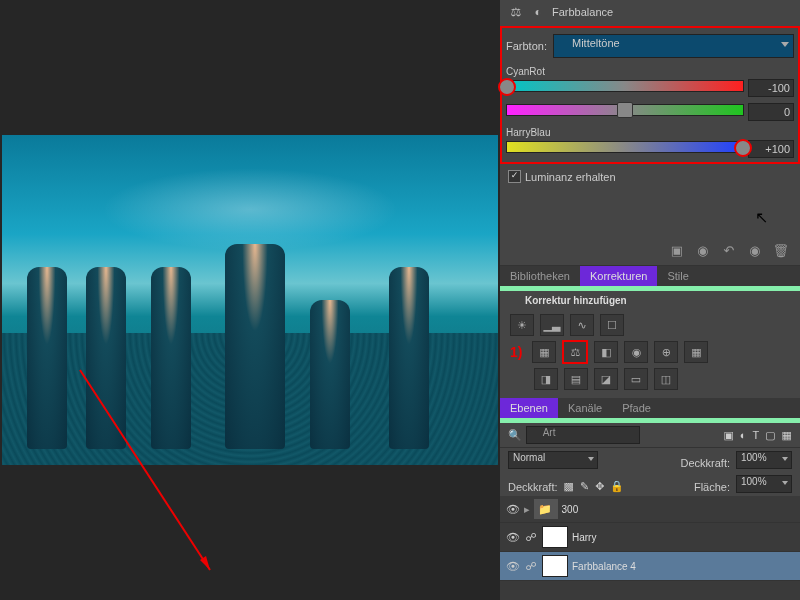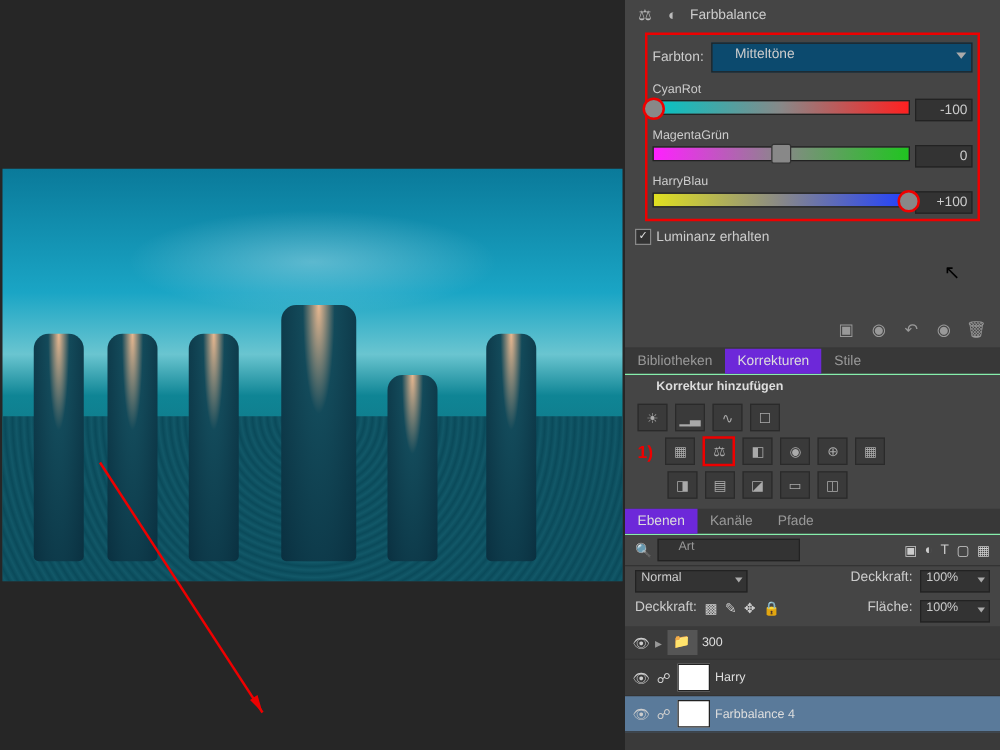--- a/index.html
+++ b/index.html
@@ -6,46 +6,46 @@
 .app{display:flex;width:800px;height:600px}
 .canvas{flex:1;background:#262626;display:flex;align-items:center;justify-content:center;position:relative}
 .photo{width:496px;height:330px;background:linear-gradient(180deg,#0a7a9a 0%,#1aa5c5 30%,#6ac5d0 45%,#0f8595 55%,#155565 100%);position:relative;overflow:hidden}
 .photo .sky::after{content:"";position:absolute;top:10%;left:20%;width:60%;height:25%;background:radial-gradient(ellipse,rgba(255,255,255,.3) 0%,transparent 70%)}
 .ground{position:absolute;bottom:0;left:0;right:0;height:40%;background:repeating-radial-gradient(circle at 50% 0,#0a4a5a 0,#125868 3px,#0a4a5a 6px)}
 .figure{position:absolute;bottom:5%;width:40px;height:55%;background:radial-gradient(ellipse at top,#e8b890 0%,#134a5a 30%,#0a3040 100%);border-radius:12px 12px 4px 4px}
 .figure.main{left:45%;width:60px;height:62%;z-index:2}
 .panel{width:300px;background:#454545;display:flex;flex-direction:column;font-size:11px}
 .hdr{display:flex;align-items:center;gap:6px;padding:4px 8px;background:#454545}
 .icon{width:16px;height:16px;display:flex;align-items:center;justify-content:center;font-size:12px;color:#bbb}
-.highlight-box{border:2px solid #e00;margin:2px 16px;padding:4px}
+.highlight-box{border:2px solid #e00;margin:2px 0;padding:4px}
 .row{display:flex;align-items:center;gap:6px;padding:2px 0}
 .dropdown{flex:1;background:#0c4a6e;border:1px solid #222;color:#ccc;padding:2px 18px;height:18px;position:relative}
 .dropdown::after{content:"";position:absolute;right:4px;top:7px;border-left:4px solid transparent;border-right:4px solid transparent;border-top:5px solid #aaa}
 .slider-group{margin-top:6px}
 .slider-labels{display:flex;justify-content:flex-start;font-size:10px;margin-bottom:2px}
 .slider-track{position:relative;height:10px;border:1px solid #222;margin-bottom:4px}
 .slider-handle{position:absolute;top:-3px;width:14px;height:14px;background:#888;border:1px solid #333;border-radius:2px;transform:translateX(-50%)}
 .slider-handle.hl{border:2px solid #e00;border-radius:50%}
 .val-box{width:38px;height:16px;background:#333;border:1px solid #222;color:#ccc;text-align:right;padding:0 3px;font-size:11px;margin-left:4px}
 .chk{display:flex;align-items:center;gap:4px;padding:4px 8px}
 .chk-box{width:11px;height:11px;border:1px solid #888;background:#333;font-size:9px;line-height:9px;text-align:center;color:#ddd}
 .icon-row{display:flex;gap:8px;justify-content:flex-end;padding:6px 10px;border-bottom:1px solid #333}
 .icon-row .ic{width:18px;height:16px;color:#999;font-size:13px;text-align:center;cursor:pointer}
-.tabs{display:flex;background:#383838;border-bottom:1px solid #86efac}
+.tabs{display:flex;background:#383838;border-bottom:5px solid #86efac}
 .tab{padding:4px 10px;color:#999;cursor:pointer}
 .tab.active{background:#6d28d9;color:#ddd}
 .section-label{padding:4px 25px;color:#ddd;font-weight:bold;font-size:10px}
 .adj-grid{padding:4px 10px}
 .adj-row{display:flex;gap:6px;margin-bottom:4px;align-items:center}
 .adj-ic{width:22px;height:20px;background:#3a3a3a;border:1px solid #2a2a2a;display:flex;align-items:center;justify-content:center;font-size:11px;color:#aaa;cursor:pointer}
 .adj-ic.hl{border:2px solid #e00}
 .annot{color:#e00;font-size:14px;font-weight:bold;margin-right:4px}
 .layers-tools{display:flex;align-items:center;gap:4px;padding:3px 8px;border-bottom:1px solid #333}
 .search{flex:0 0 80px;background:#333;border:1px solid #222;height:16px;padding:0 16px;color:#999;font-size:10px}
-.layers-opts{display:flex;align-items:flex-start;gap:6px;padding:3px 8px}
+.layers-opts{display:flex;align-items:flex-end;gap:6px;padding:3px 8px}
 .small-dd{width:80px;height:16px;background:#333;border:1px solid #222;color:#ccc;font-size:10px;padding:0 4px;position:relative}
 .small-dd::after{content:"";position:absolute;right:3px;top:5px;border-left:3px solid transparent;border-right:3px solid transparent;border-top:4px solid #aaa}
 .layer-list{flex:1;background:#3a3a3a;overflow:auto}
 .layer{display:flex;align-items:center;gap:4px;padding:3px 6px;border-bottom:1px solid #333}
 .layer.sel{background:#5a7a9a}
 .eye{width:14px;text-align:center;color:#ccc}
 .thumb{width:24px;height:20px;background:#fff;border:1px solid #222}
 .thumb.folder{background:#555;border:none;color:#ccc;text-align:center;line-height:20px}
 .lname{flex:1;color:#ddd;font-size:10px}
 .cursor{position:absolute;font-size:16px;color:#000;pointer-events:none}
@@ -87,24 +87,20 @@
               <span>Rot</span>
             </div>
   <div style="display:flex;align-items:center">
     <div class="slider-track" style="flex:1;background:linear-gradient(90deg,#00c5c5,#888,#ff2020)">
       <div class="slider-handle hl" style="left:0%"></div>
     </div>
     <input class="val-box" value="-100" style="">
   </div>
           </div>
           <div class="slider-group">
-            <div class="slider-labels">
-              <span>Magenta</span>
-              <span>Grün</span>
-            </div>
   <div style="display:flex;align-items:center">
     <div class="slider-track" style="flex:1;background:linear-gradient(90deg,#ff20ff,#888,#20c520)">
       <div class="slider-handle " style="left:50%"></div>
     </div>
     <input class="val-box" value="0" style="">
   </div>
           </div>
           <div class="slider-group">
             <div class="slider-labels">
               <span>Harry</span>

